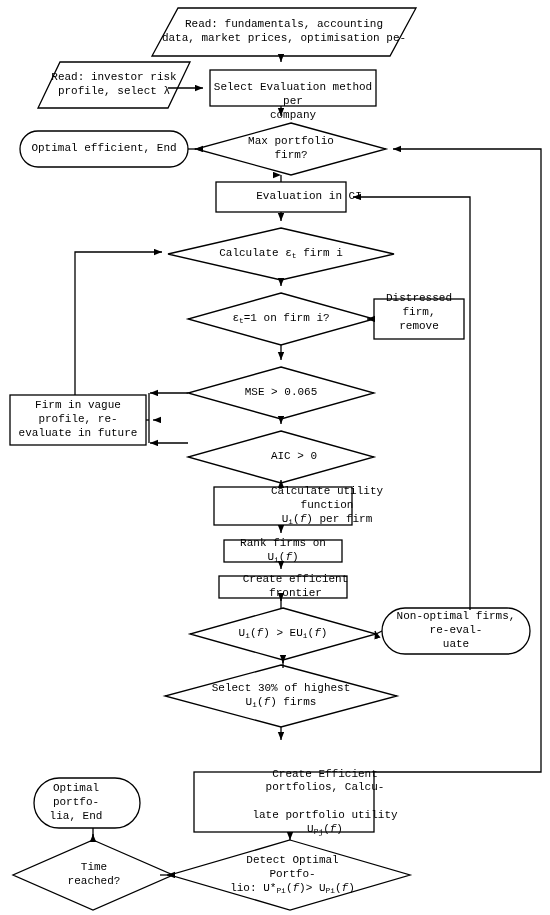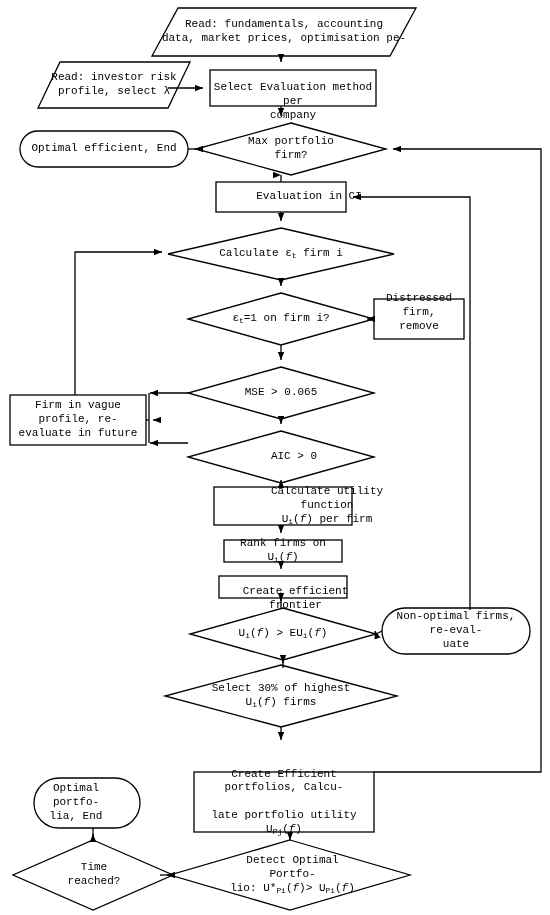--- a/index.html
+++ b/index.html
@@ -184,37 +184,37 @@
   </div>
 
 <div class="lbl" style="left:214px;top:487px;width:138px;height:38px;margin-left:44px;">
     <span class="rich">Calculate utility function<br>U<sub>i</sub>(<i>f</i>) per firm</span>
   </div>
 
 <div class="lbl" style="left:224px;top:540px;width:118px;height:22px;">
     <span class="rich">Rank firms on U<sub>i</sub>(<i>f</i>)</span>
   </div>
 
-<div class="lbl" style="left:219px;top:576px;width:153px;height:22px;margin-top:12px;">
+<div class="lbl" style="left:219px;top:576px;width:153px;height:22px;">
     <span>Create efficient frontier</span>
   </div>
 
 <div class="lbl" style="left:223px;top:612px;width:120px;height:44px;">
     <span class="rich">U<sub>i</sub>(<i>f</i>) &gt; EU<sub>i</sub>(<i>f</i>)</span>
   </div>
 
 <div class="lbl" style="left:388px;top:608px;width:136px;height:46px;">
     <span>Non-optimal firms, re-eval-<br>uate</span>
   </div>
 
 <div class="lbl" style="left:211px;top:670px;width:140px;height:52px;">
     <span class="rich">Select 30% of highest<br>U<sub>i</sub>(<i>f</i>) firms</span>
   </div>
 
-<div class="lbl" style="left:196px;top:772px;width:176px;height:60px;">
+<div class="lbl" style="left:196px;top:772px;width:176px;height:60px;padding-left:41px;">
     <span class="rich">Create Efficient portfolios, Calcu-<br><br>late portfolio utility U<sub>Pj</sub>(<i>f</i>)</span>
   </div>
 
 <div class="lbl" style="left:36px;top:778px;width:80px;height:50px;">
     <span>Optimal portfo-<br>lia, End</span>
   </div>
 
 <div class="lbl" style="left:225px;top:848px;width:135px;height:54px;">
     <span class="rich">Detect Optimal Portfo-<br>lio: U*<sub>Pi</sub>(<i>f</i>)&gt; U<sub>Pi</sub>(<i>f</i>)</span>
   </div>

